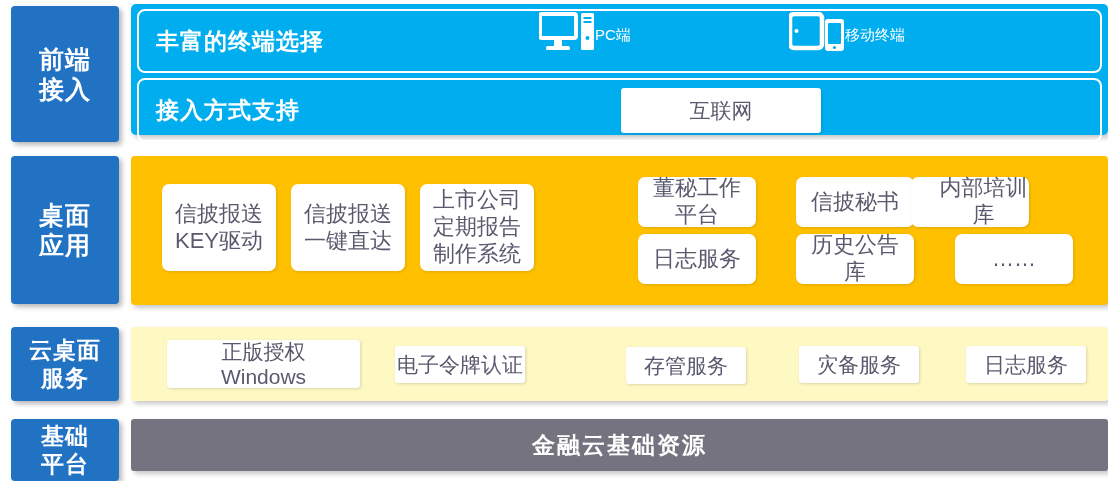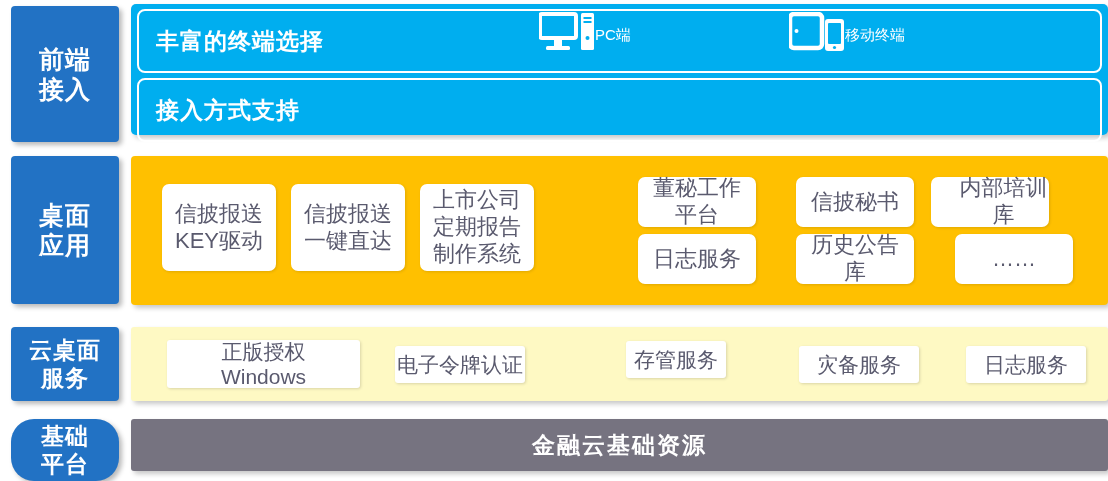--- a/index.html
+++ b/index.html
@@ -27,21 +27,21 @@
     color: #ffffff;
     font-weight: bold;
     font-size: 25px;
     line-height: 1.22;
     letter-spacing: 1px;
     white-space: pre-line;
   }
   #tab-frontend { top: 6px;   height: 136px; }
   #tab-desktop  { top: 156px; height: 148px; }
   #tab-cloud    { top: 327px; height: 74px;  font-size: 23px; }
-  #tab-platform { top: 419px; height: 62px;  font-size: 23px; border-radius: 23px; }
+  #tab-platform { top: 419px; height: 62px;  font-size: 23px; }
 
   
   .band { position: absolute; left: 131px; width: 977px; }
 
   
   #band-access {
     top: 4px; height: 131px;
     background: #00AEEF;
     border-radius: 5px;
     box-shadow: 3px 3px 5px rgba(0,0,0,0.22);
@@ -124,21 +124,21 @@
   #app-one   { left: 160px; }
   #app-rep   { left: 289px; }
 
   .app-small { height: 50px; width: 118px; }
   .app-row1 { top: 21px; }
   .app-row2 { top: 78px; }
   #app-sec-plat { left: 507px; }
   #app-qa       { left: 507px; }
   #app-secretary{ left: 665px; }
   #app-history  { left: 665px; }
-  #app-training { left: 800px; padding-left: 27px; }
+  #app-training { left: 780px; padding-left: 27px; }
   #app-more     { left: 824px; }
 
   
   #band-services {
     top: 327px; height: 74px;
     background: #fef9c3;
     border-radius: 3px;
     box-shadow: 3px 3px 5px rgba(0,0,0,0.22);
   }
   .svc-card {
@@ -150,21 +150,21 @@
     justify-content: center;
     text-align: center;
     color: #5A5A6E;
     font-size: 21px;
     line-height: 1.2;
     white-space: pre-line;
     box-shadow: 1px 1px 3px rgba(0,0,0,0.15);
   }
   #svc-windows { left: 36px;  top: 13px; width: 193px; height: 48px; }
   #svc-token   { left: 264px; top: 19px; width: 130px; height: 37px; }
-  #svc-custody { left: 495px; top: 14px; width: 100px; height: 37px; }
+  #svc-custody { left: 495px; top: 20px; width: 120px; height: 37px; }
   #svc-dr      { left: 668px; top: 19px; width: 120px; height: 37px; }
   #svc-log     { left: 835px; top: 19px; width: 120px; height: 37px; }
 
   
   #band-foundation {
     top: 419px; height: 52px;
     background: #767380;
     border-radius: 3px;
     box-shadow: 3px 3px 5px rgba(0,0,0,0.22);
     display: flex;
@@ -222,20 +222,21 @@
             <rect x="39" y="11" width="13" height="21" rx="1" fill="#00AEEF"></rect>
             <circle cx="45.5" cy="35.5" r="1.6" fill="#00AEEF"></circle>
           </svg>
         </span>
         <span class="term-label">移动终端</span>
       </div>
     </div>
 
     <div class="blue-row" id="blue-row-methods">
       <span class="blue-row-title">接入方式支持</span>
+      <div class="internet-chip">互联网</div>
     </div>
   </div>
 
   <div class="band" id="band-apps">
     <div class="app-card app-tall" id="app-key">信披报送
 KEY驱动</div>
     <div class="app-card app-tall" id="app-one">信披报送
 一键直达</div>
     <div class="app-card app-tall" id="app-rep">上市公司
 定期报告

